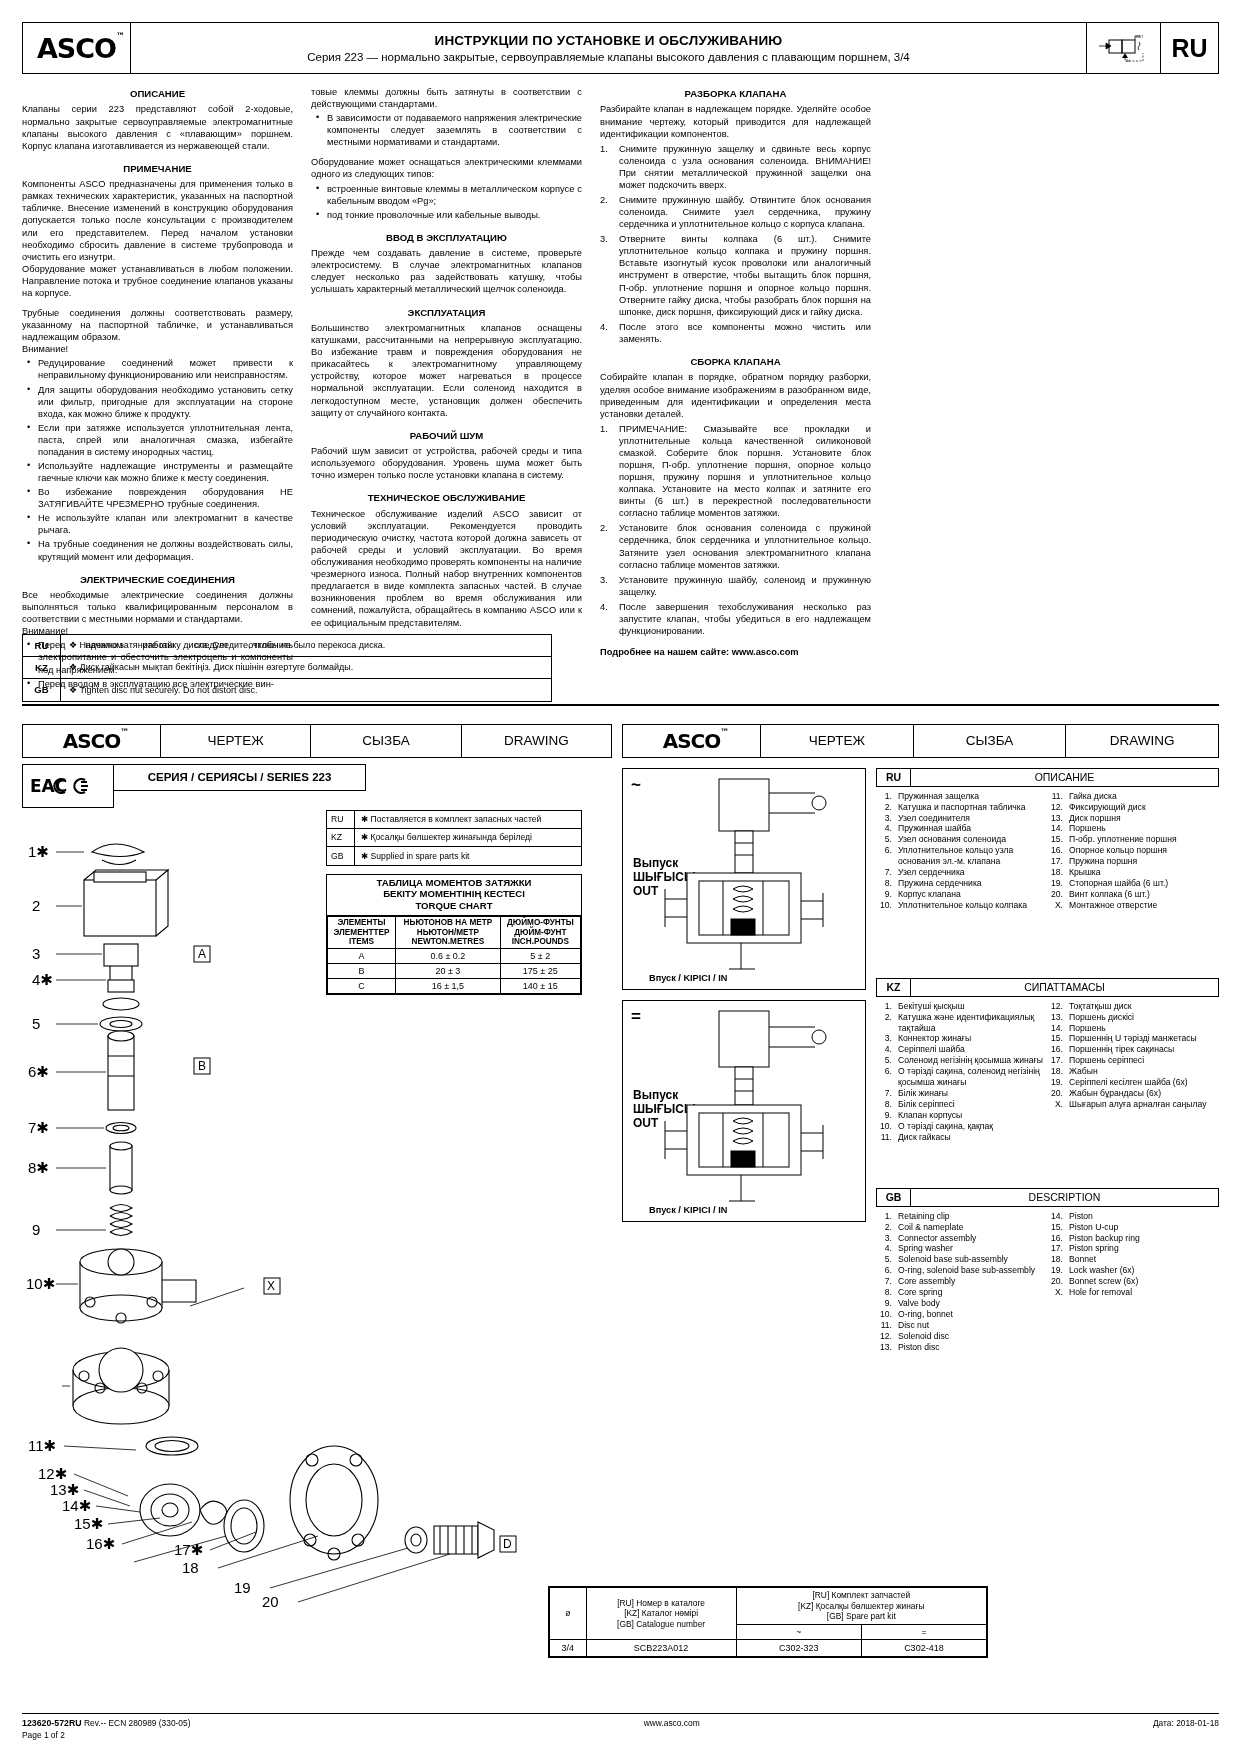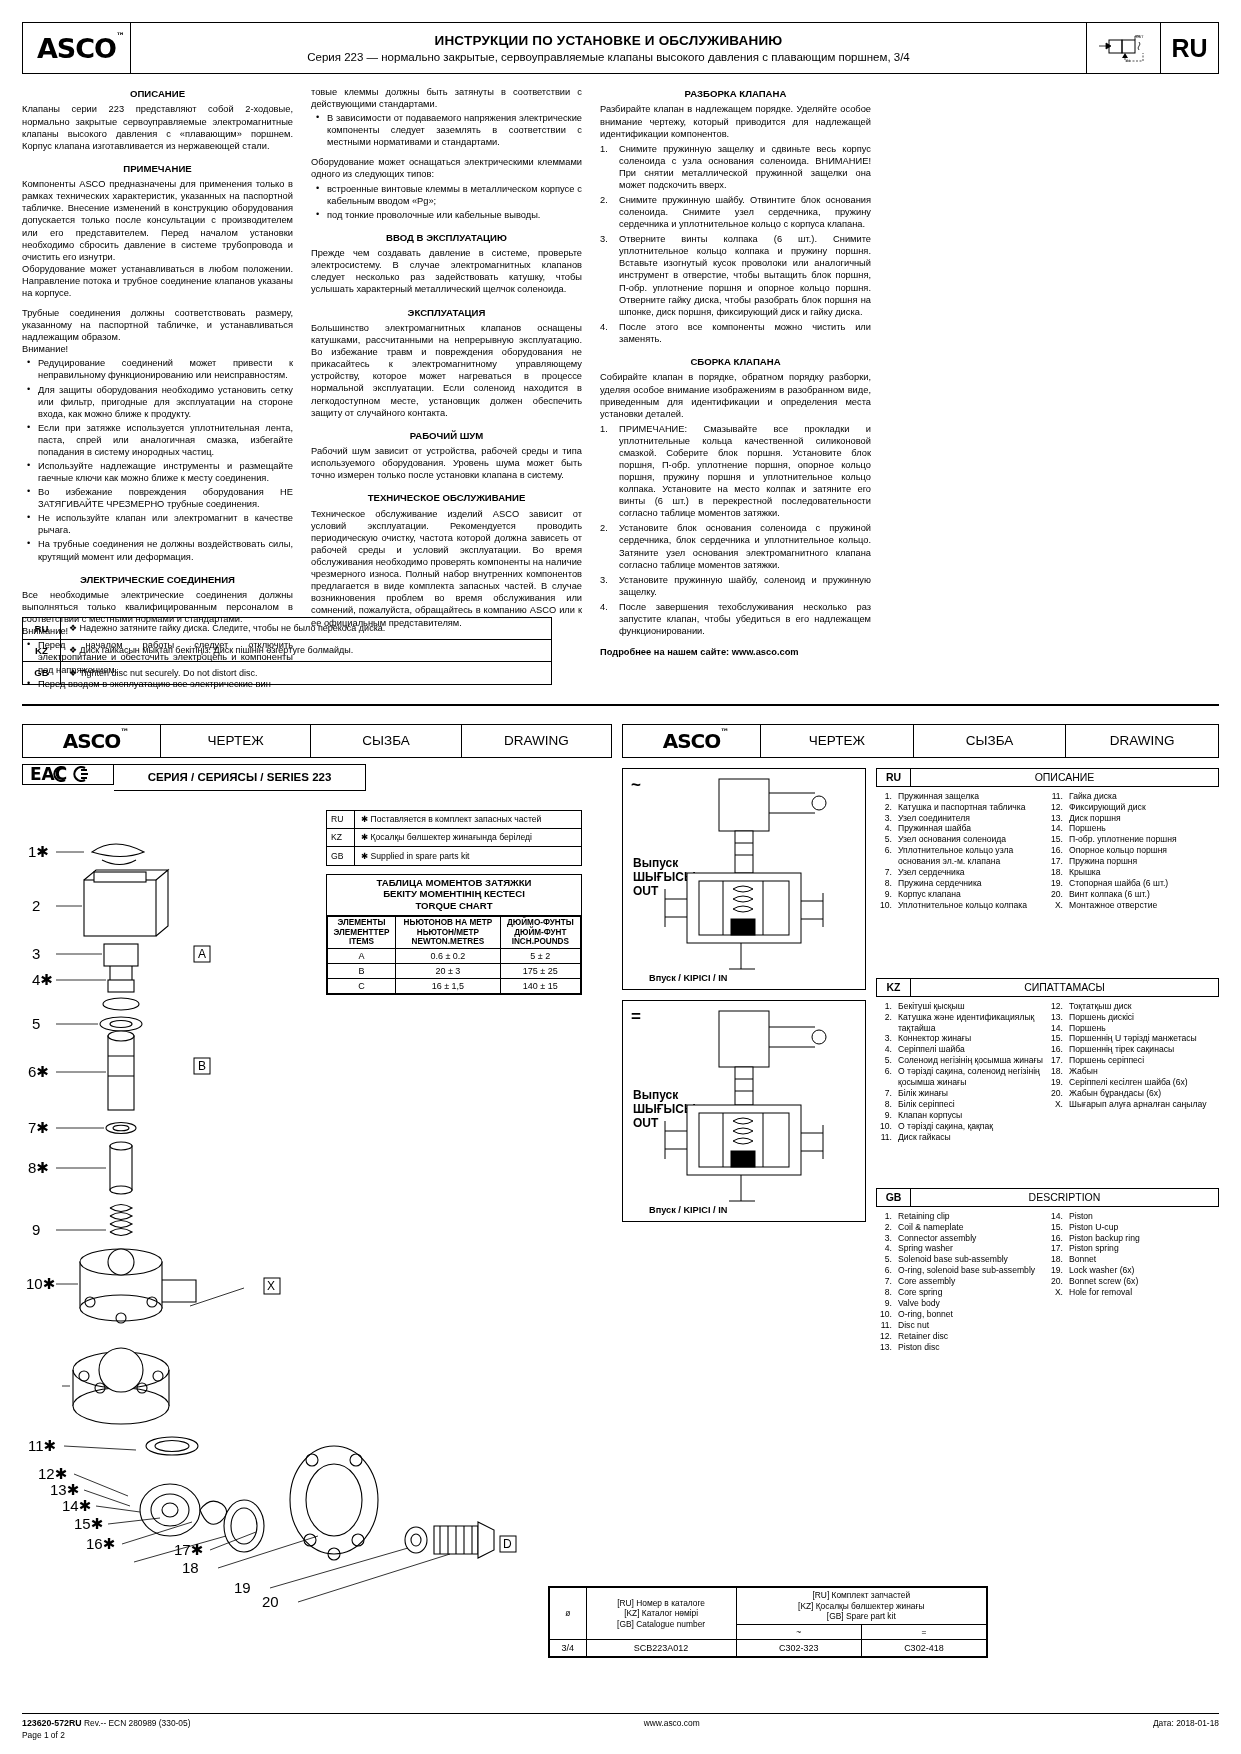--- a/index.html
+++ b/index.html
@@ -44,21 +44,21 @@
   .left-panel { width:590px; position:relative; }
   .right-panel { width:597px; position:relative; }
 
   .titlebar { display:flex; border:1.4px solid #000; height:34px; }
   .tb-logo { width:138px; border-right:1.4px solid #000; display:flex; align-items:center; justify-content:center; }
   .tb-logo .logo-txt { font-size:20px; }
   .tb-cell { flex:1; border-right:1.4px solid #000; display:flex; align-items:center; justify-content:center; font-size:13.5px; }
   .tb-cell:last-child { border-right:0; }
 
   .series-row { display:flex; margin-top:6px; }
-  .ce-box { width:92px; border:1.4px solid #000; height:21px; display:flex; align-items:center; justify-content:center; gap:5px; font-size:17px; font-family:"DejaVu Sans", sans-serif; }
+  .ce-box { width:92px; border:1.4px solid #000; height:44px; display:flex; align-items:center; justify-content:center; gap:5px; font-size:17px; font-family:"DejaVu Sans", sans-serif; }
   .series-box { width:252px; border:1.4px solid #000; border-left:0; height:27px; display:flex; align-items:center; justify-content:center;
                 font-size:11.5px; font-weight:bold; }
 
   
   .spare { position:absolute; left:304px; top:86px; width:256px; border:1px solid #000; }
   .spare div.r { display:flex; border-bottom:1px solid #000; height:18px; align-items:center; font-size:8.6px; }
   .spare div.r:last-child { border-bottom:0; }
   .spare .k { width:28px; border-right:1px solid #000; height:100%; display:flex; align-items:center; padding-left:4px; }
   .spare .v { padding-left:6px; }
 
@@ -760,21 +760,21 @@
             <div class="pl-item">
                 <span class="num">10.</span>
                 <span class="lbl">O-ring, bonnet</span>
               </div>
             <div class="pl-item">
                 <span class="num">11.</span>
                 <span class="lbl">Disc nut</span>
               </div>
             <div class="pl-item">
                 <span class="num">12.</span>
-                <span class="lbl">Retainer disc</span>
+                <span class="lbl">Solenoid disc</span>
               </div>
             <div class="pl-item">
                 <span class="num">13.</span>
                 <span class="lbl">Piston disc</span>
               </div>
           </div>
           <div class="pl-col">
             <div class="pl-item">
                 <span class="num">14.</span>
                 <span class="lbl">Piston</span>

